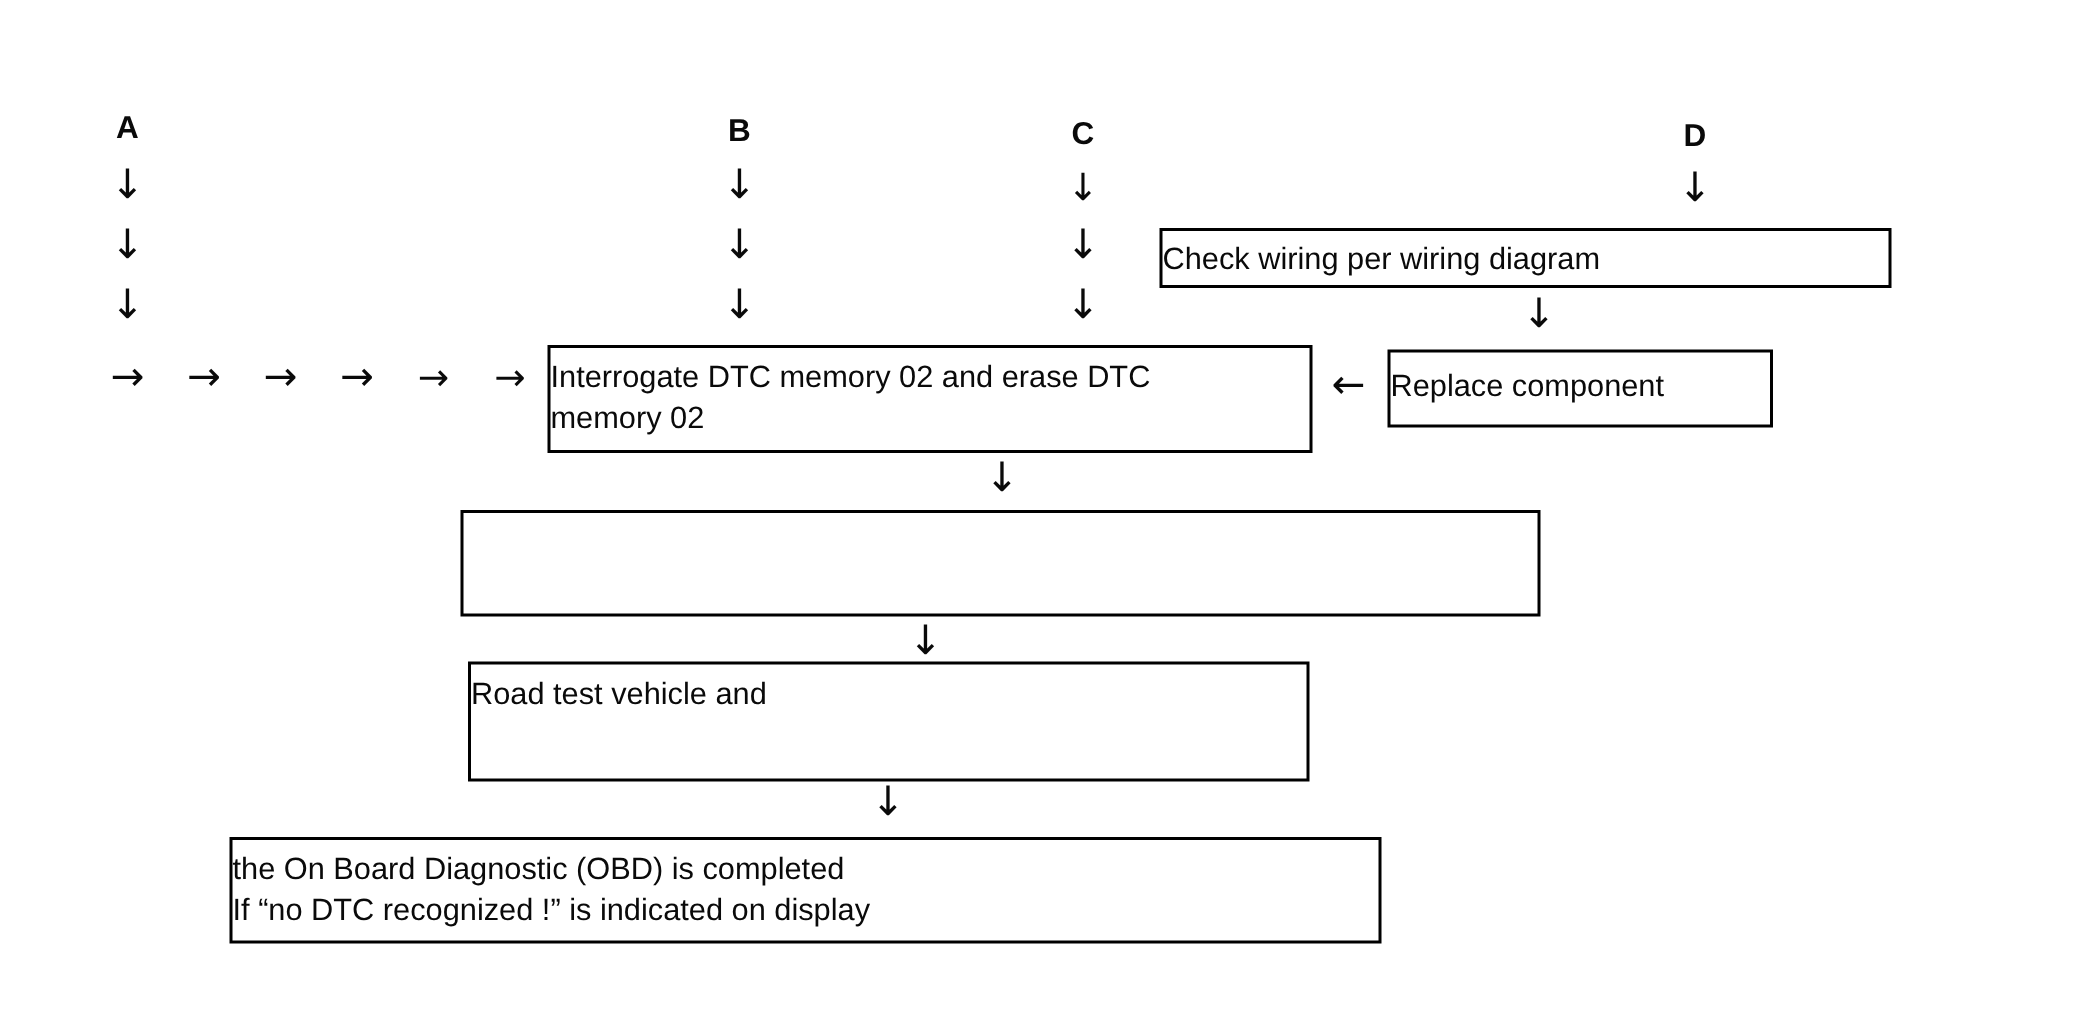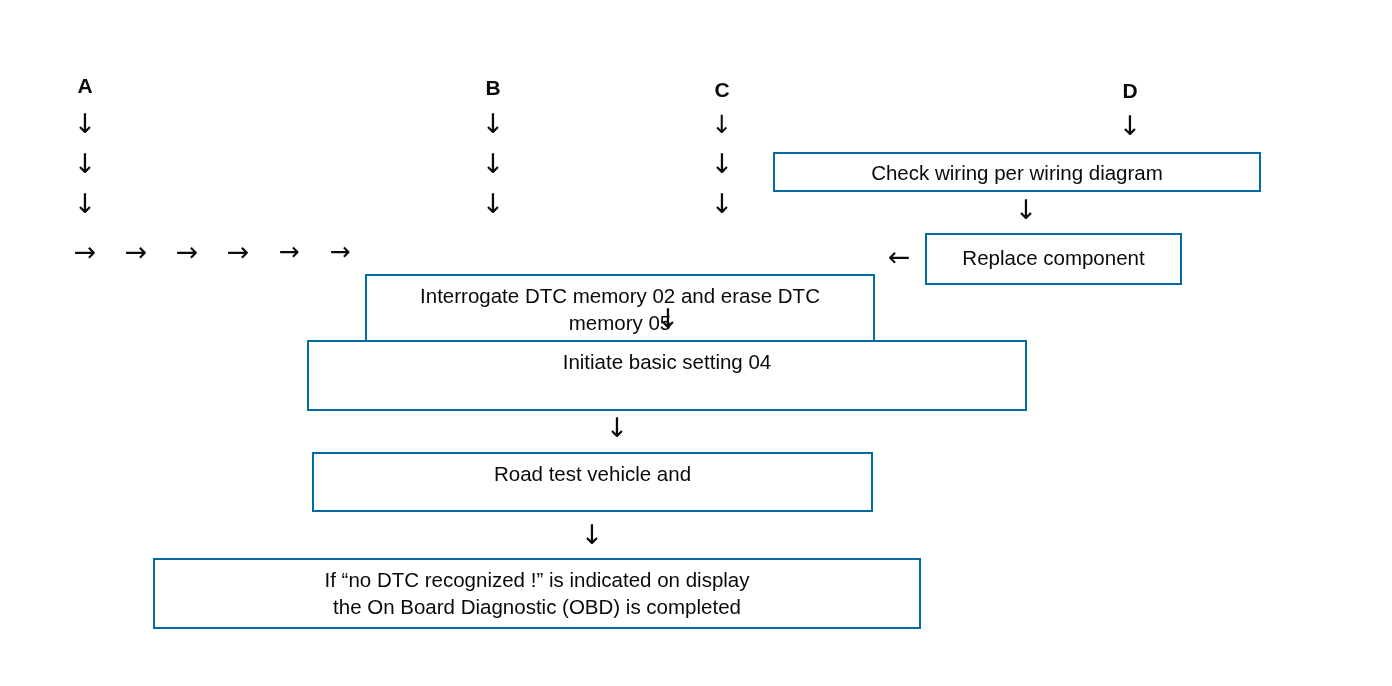--- a/index.html
+++ b/index.html
@@ -28,23 +28,22 @@
     transform: translateX(-50%);
     font-family: "DejaVu Sans", sans-serif;
     font-size: 27px;
     line-height: 1;
     color: #0a0a0a;
   }
   .arrow.small { font-size: 25px; }
   .pbox {
     position: absolute;
     box-sizing: border-box;
-    border: 2px solid #0369a1;
+    border: 2px solid #000000;
     background: #fff;
-    text-align: center;
     font-size: 20.5px;
     line-height: 27px;
   }
   .pbox .line { white-space: nowrap; }
   .v-center {
     display: flex;
     flex-direction: column;
     justify-content: center;
   }
   .v-top { padding-top: 6px; }
@@ -79,43 +78,42 @@
   <div class="arrow" style="left:238px;top:238px;">→</div>
   <div class="arrow small" style="left:289px;top:239px;">→</div>
   <div class="arrow small" style="left:340px;top:239px;">→</div>
 
   <div class="pbox v-center" style="left:773px;top:152px;width:488px;height:40px;">
     <div class="line">Check wiring per wiring diagram</div>
   </div>
 
   <div class="arrow" style="left:1026px;top:196px;">↓</div>
 
-  <div class="pbox v-top" style="left:365px;top:230px;width:510px;height:72px;margin-top:44px;">
+  <div class="pbox v-top" style="left:365px;top:230px;width:510px;height:72px;">
     <div class="line">Interrogate DTC memory 02 and erase DTC</div>
-    <div class="line">memory 05</div>
+    <div class="line">memory 02</div>
   </div>
 
   <div class="arrow" style="left:899px;top:243px;">←</div>
 
   <div class="pbox v-top" style="left:925px;top:233px;width:257px;height:52px;padding-top:9px;">
     <div class="line">Replace component</div>
   </div>
 
   <div class="arrow" style="left:668px;top:305px;">↓</div>
 
   <div class="pbox v-top" style="left:307px;top:340px;width:720px;height:71px;">
-    <div class="line">Initiate basic setting 04</div>
   </div>
 
   <div class="arrow" style="left:617px;top:414px;">↓</div>
 
-  <div class="pbox v-top" style="left:312px;top:452px;width:561px;height:60px;">
+  <div class="pbox v-top" style="left:312px;top:441px;width:561px;height:80px;">
     <div class="line">Road test vehicle and</div>
   </div>
 
   <div class="arrow" style="left:592px;top:521px;">↓</div>
 
   <div class="pbox v-top" style="left:153px;top:558px;width:768px;height:71px;">
+    <div class="line">the On Board Diagnostic (OBD) is completed</div>
     <div class="line">If “no DTC recognized !” is indicated on display</div>
-    <div class="line">the On Board Diagnostic (OBD) is completed</div>
   </div>
 
 </div>
 
 </body></html>

